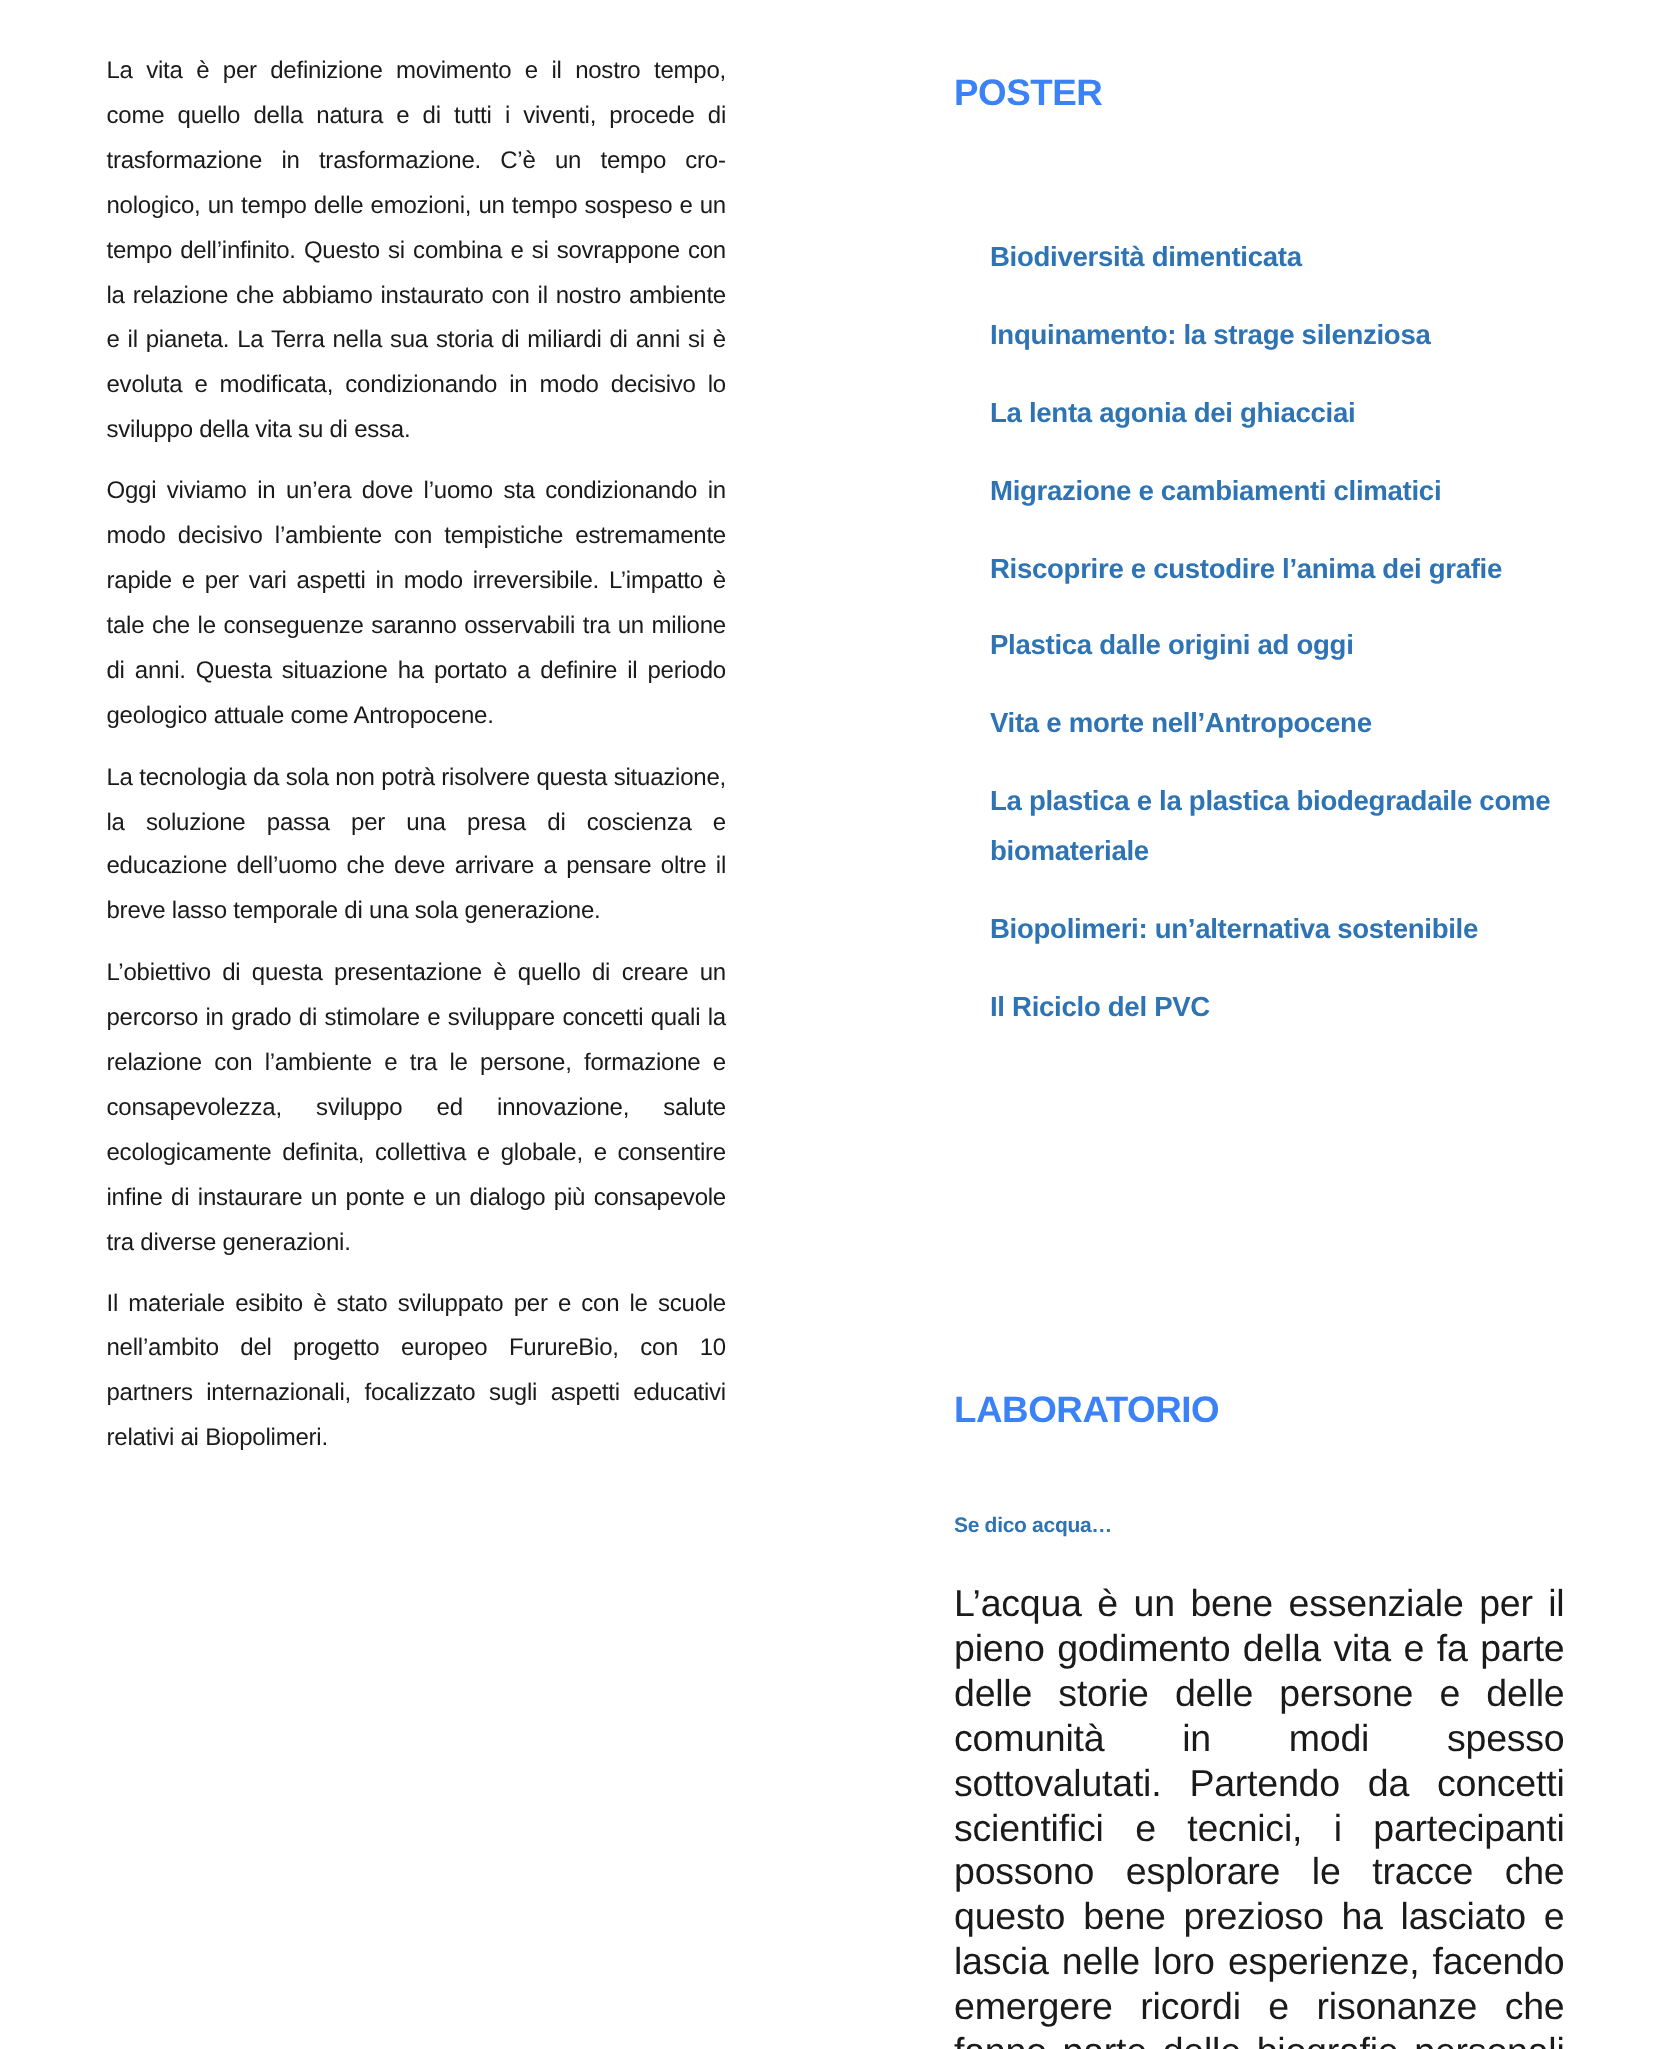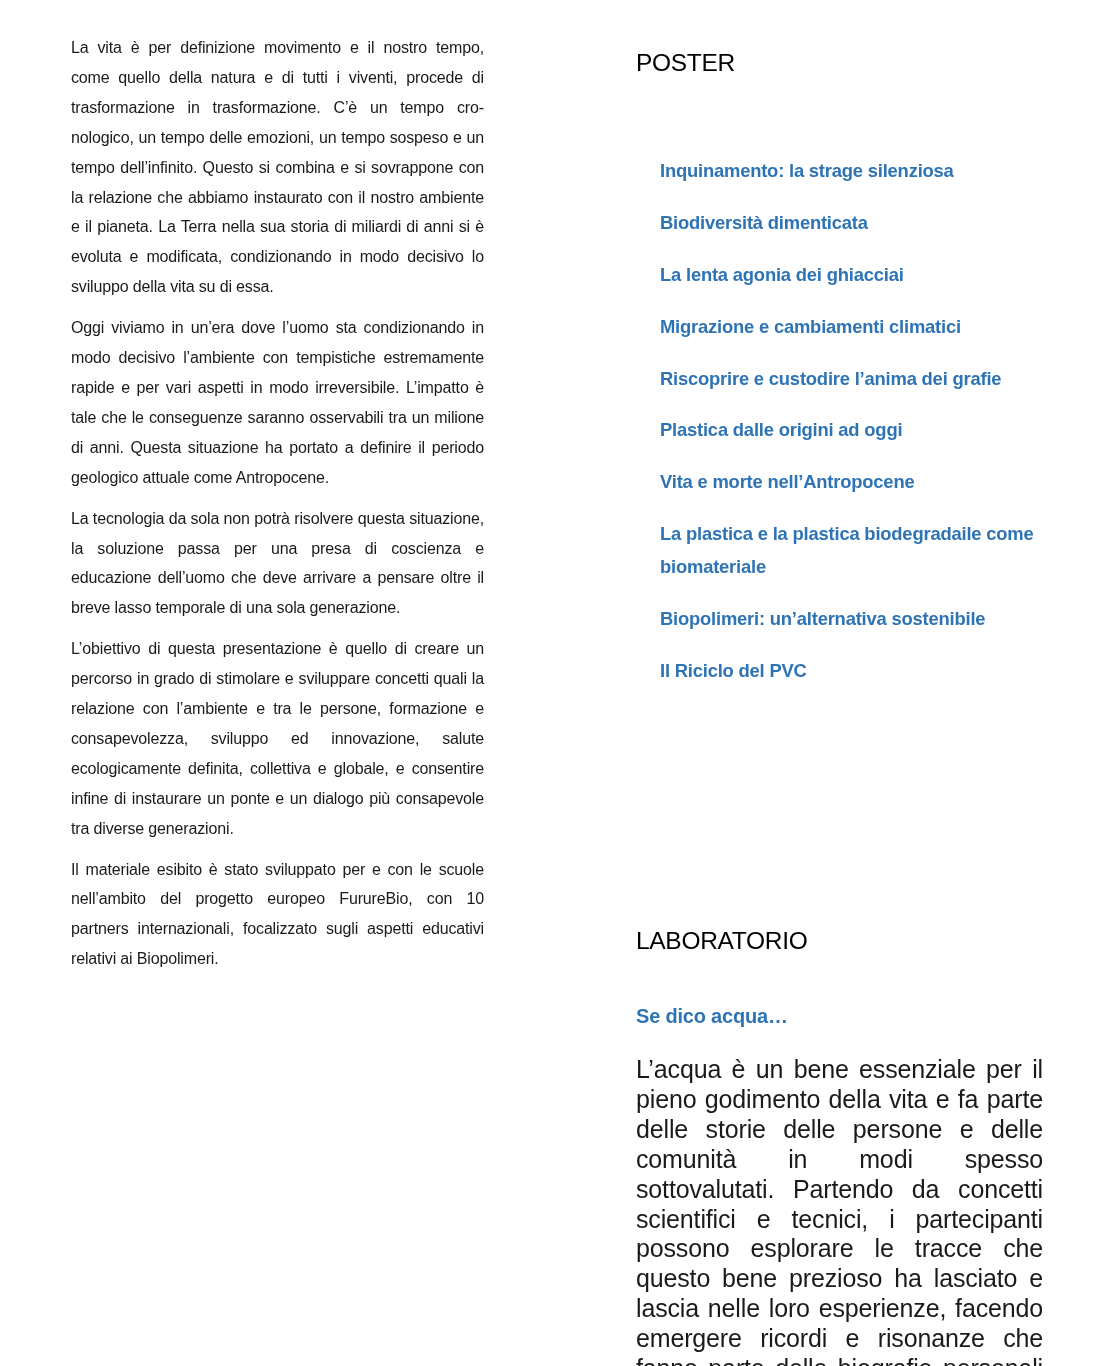--- a/index.html
+++ b/index.html
@@ -31,24 +31,24 @@
     }
     .right-col {
       position: absolute;
       left: 636px;
       top: 0;
       width: 410px;
     }
     .section-heading {
       position: absolute;
       left: 0;
-      font-weight: normal;
+      font-weight: bold;
       font-size: 24.5px;
       line-height: 30px;
-      color: #000000;
+      color: #3b82f6;
       margin: 0;
       letter-spacing: -0.3px;
     }
     .poster-heading { top: 48px; }
     .lab-heading { top: 926px; }
     .poster-list {
       position: absolute;
       left: 24px;
       top: 155px;
       width: 400px;
@@ -63,21 +63,21 @@
       color: #2e74b5;
       margin: 0 0 19.3px 0;
       letter-spacing: -0.2px;
       cursor: pointer;
     }
     .lab-subtitle {
       position: absolute;
       left: 0;
       top: 1002px;
       font-weight: bold;
-      font-size: 20px;
+      font-size: 14px;
       line-height: 28px;
       color: #2e74b5;
       margin: 0;
       letter-spacing: -0.2px;
     }
     .lab-body {
       position: absolute;
       left: 0;
       top: 1055px;
       width: 407px;
@@ -96,22 +96,22 @@
   <p>Oggi viviamo in un’era dove  l’uomo sta condizionando in modo decisivo l’am­biente con tempistiche estremamente rapide e per vari aspetti in modo irrever­sibile. L’impatto è tale che le conseguen­ze  saranno osservabili tra un milione di anni. Questa situazione ha portato a defi­nire il periodo geologico attuale come Antropocene.</p>
   <p>La tecnologia da sola non potrà risolvere questa situazione, la soluzione passa per una presa di coscienza e educazione dell’uomo che deve arrivare a pensare oltre il breve lasso temporale di una sola generazione.</p>
   <p>L’obiettivo di questa presentazione è quello di creare un percorso in grado di stimolare e sviluppare concetti quali la relazione con l’ambiente e tra le persone, formazione e consapevolezza, sviluppo ed innovazione, salute ecologicamente definita, collettiva e globale, e consentire infine di instaurare un ponte e un dialogo più consapevole tra diverse generazioni.</p>
   <p>Il materiale esibito è stato sviluppato per e con le scuole nell’ambito del progetto europeo FurureBio, con 10 partners in­ternazionali, focalizzato sugli aspetti edu­cativi relativi ai Biopolimeri.</p>
 </div>
 
 <div class="right-col">
   <h2 class="section-heading poster-heading">POSTER</h2>
 
   <ul class="poster-list">
+    <li>Biodiversità dimenticata</li>
     <li>Inquinamento: la strage silenziosa</li>
-    <li>Biodiversità dimenticata</li>
     <li>La lenta agonia dei ghiacciai</li>
     <li>Migrazione e cambiamenti climatici</li>
     <li>Riscoprire e custodire l’anima dei grafie</li>
     <li>Plastica dalle origini ad oggi</li>
     <li>Vita e morte nell’Antropocene</li>
     <li>La plastica e la plastica biodegradaile come biomateriale</li>
     <li>Biopolimeri: un’alternativa sostenibile</li>
     <li>Il Riciclo del PVC</li>
   </ul>
 

